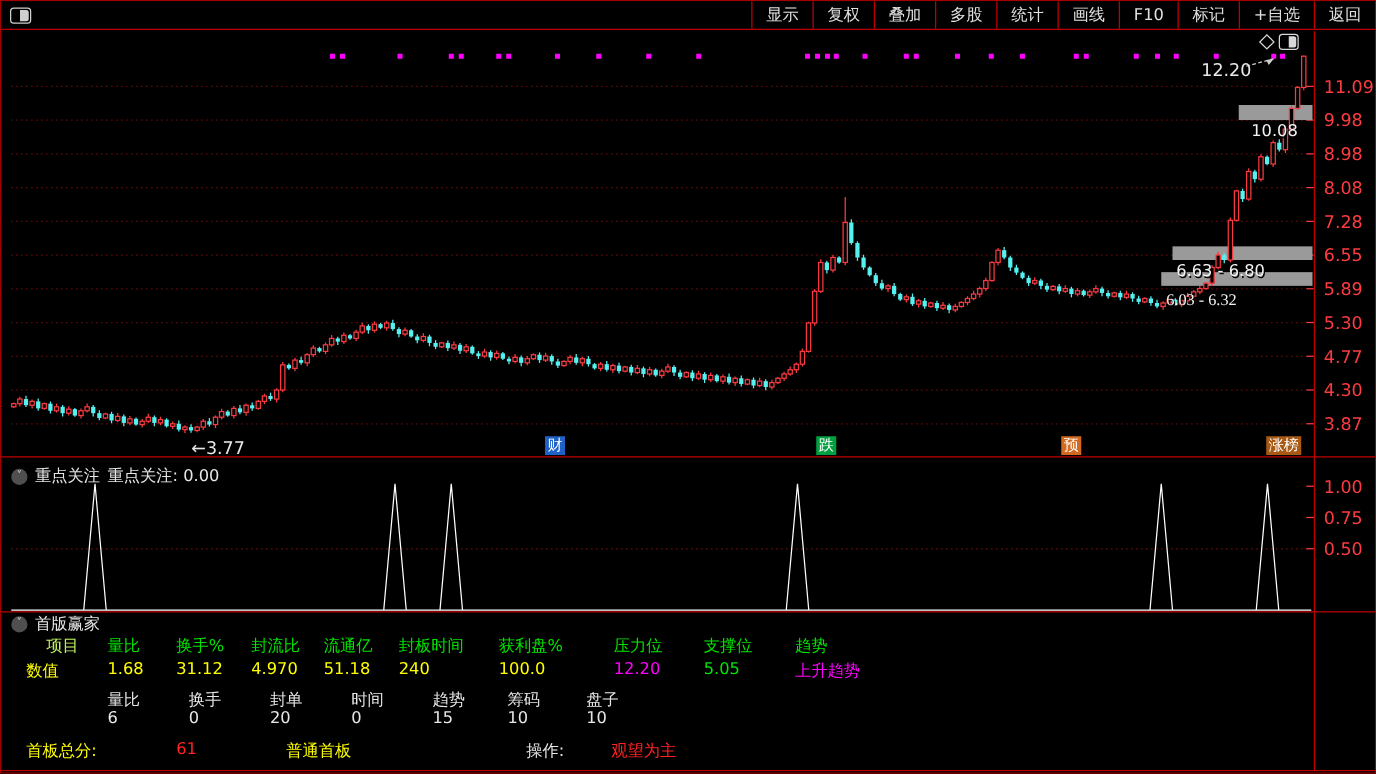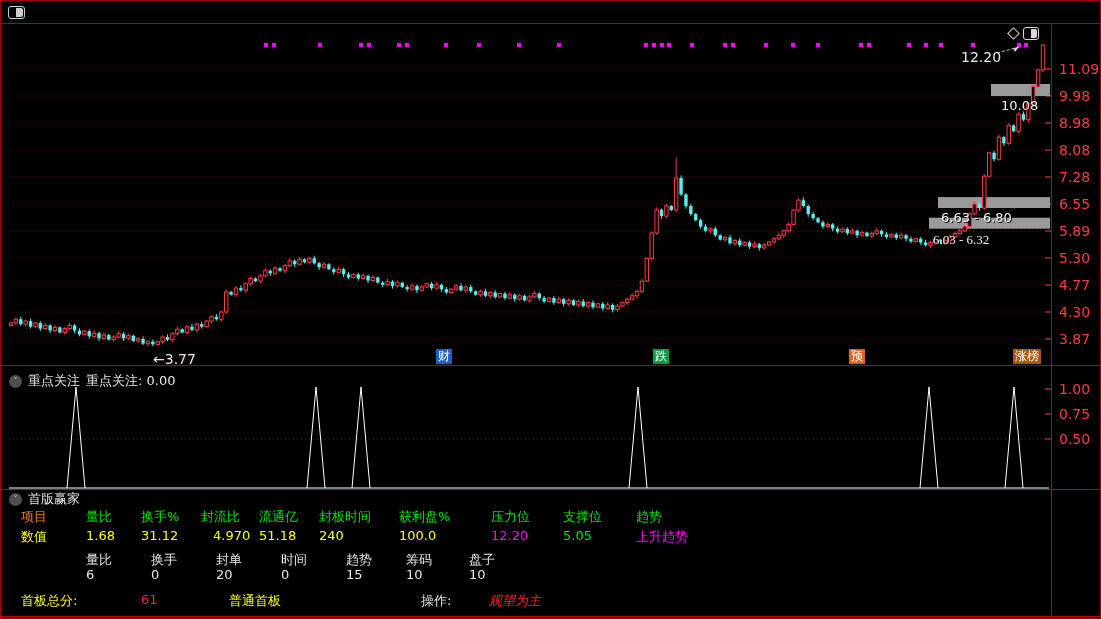--- a/index.html
+++ b/index.html
@@ -555,20 +555,32 @@
       <polyline points="351,487 360,386 369,487" fill="none" stroke="#ffffff" stroke-width="1"></polyline>
       <polyline points="628,487 637,386 646,487" fill="none" stroke="#ffffff" stroke-width="1"></polyline>
       <polyline points="919,487 928,386 937,487" fill="none" stroke="#ffffff" stroke-width="1"></polyline>
       <polyline points="1004,487 1013,386 1022,487" fill="none" stroke="#ffffff" stroke-width="1"></polyline>
     </svg>
 
   <div class="toolbar">
     <span class="layout-icon">
         <span class="half"></span>
       </span>
+    <div class="actions" id="actions">
+        <span class="action">显示</span>
+        <span class="action">复权</span>
+        <span class="action">叠加</span>
+        <span class="action">多股</span>
+        <span class="action">统计</span>
+        <span class="action">画线</span>
+        <span class="action">F10</span>
+        <span class="action">标记</span>
+        <span class="action">+自选</span>
+        <span class="action">返回</span>
+      </div>
   </div>
 
 
   <div class="corner-icons">
     <span class="diamond"></span>
     <span class="split-icon">
         <span class="half"></span>
       </span>
   </div>
 
@@ -591,28 +603,28 @@
     <span>重点关注</span>
     <span>重点关注: 0.00</span>
   </div>
 
   <div class="p3-head">
     <span class="drop-circle">˅</span>
     <span>首版赢家</span>
   </div>
 
   <div id="p3" class="abs" style="left:0;top:0;width:1099px;height:617px;">
-      <span class="cell" style="left: 20px; top: 507px; color: #f97316;">项目</span>
+      <span class="cell" style="left: 36px; top: 507px; color: #bef264;">项目</span>
       <span class="cell" style="left: 20px; top: 527px; color: rgb(255, 255, 0);">数值</span>
       <span class="cell" style="left: 85px; top: 507px; color: rgb(0, 228, 0);">量比</span>
       <span class="cell" style="left: 85px; top: 527px; color: rgb(255, 255, 0);">1.68</span>
       <span class="cell" style="left: 140px; top: 507px; color: rgb(0, 228, 0);">换手%</span>
       <span class="cell" style="left: 140px; top: 527px; color: rgb(255, 255, 0);">31.12</span>
       <span class="cell" style="left: 200px; top: 507px; color: rgb(0, 228, 0);">封流比</span>
-      <span class="cell" style="left: 212px; top: 527px; color: rgb(255, 255, 0);">4.970</span>
+      <span class="cell" style="left: 200px; top: 527px; color: rgb(255, 255, 0);">4.970</span>
       <span class="cell" style="left: 258px; top: 507px; color: rgb(0, 228, 0);">流通亿</span>
       <span class="cell" style="left: 258px; top: 527px; color: rgb(255, 255, 0);">51.18</span>
       <span class="cell" style="left: 318px; top: 507px; color: rgb(0, 228, 0);">封板时间</span>
       <span class="cell" style="left: 318px; top: 527px; color: rgb(255, 255, 0);">240</span>
       <span class="cell" style="left: 398px; top: 507px; color: rgb(0, 228, 0);">获利盘%</span>
       <span class="cell" style="left: 398px; top: 527px; color: rgb(255, 255, 0);">100.0</span>
       <span class="cell" style="left: 490px; top: 507px; color: rgb(0, 228, 0);">压力位</span>
       <span class="cell" style="left: 490px; top: 527px; color: rgb(255, 0, 255);">12.20</span>
       <span class="cell" style="left: 562px; top: 507px; color: rgb(0, 228, 0);">支撑位</span>
       <span class="cell" style="left: 562px; top: 527px; color: rgb(0, 228, 0);">5.05</span>
@@ -632,14 +644,14 @@
       <span class="cell" style="left: 405px; top: 550px; color: rgb(230, 230, 230);">筹码</span>
       <span class="cell" style="left: 405px; top: 566px; color: rgb(230, 230, 230);">10</span>
       <span class="cell" style="left: 468px; top: 550px; color: rgb(230, 230, 230);">盘子</span>
       <span class="cell" style="left: 468px; top: 566px; color: rgb(230, 230, 230);">10</span>
     </div>
 
   <span class="cell" style="left:20px;top:591px;color:#ffff00;">首板总分:</span>
   <span class="cell" style="left:140px;top:591px;color:#ff2222;">61</span>
   <span class="cell" style="left:228px;top:591px;color:#ffff00;">普通首板</span>
   <span class="cell" style="left:420px;top:591px;color:#e6e6e6;">操作:</span>
-  <span class="cell" style="left:488px;top:591px;color:#ff2222;font-style:italic;">观望为主</span>
+  <span class="cell" style="left:488px;top:591px;color:#ff2222;">观望为主</span>
 </div>
 
 </body></html>

